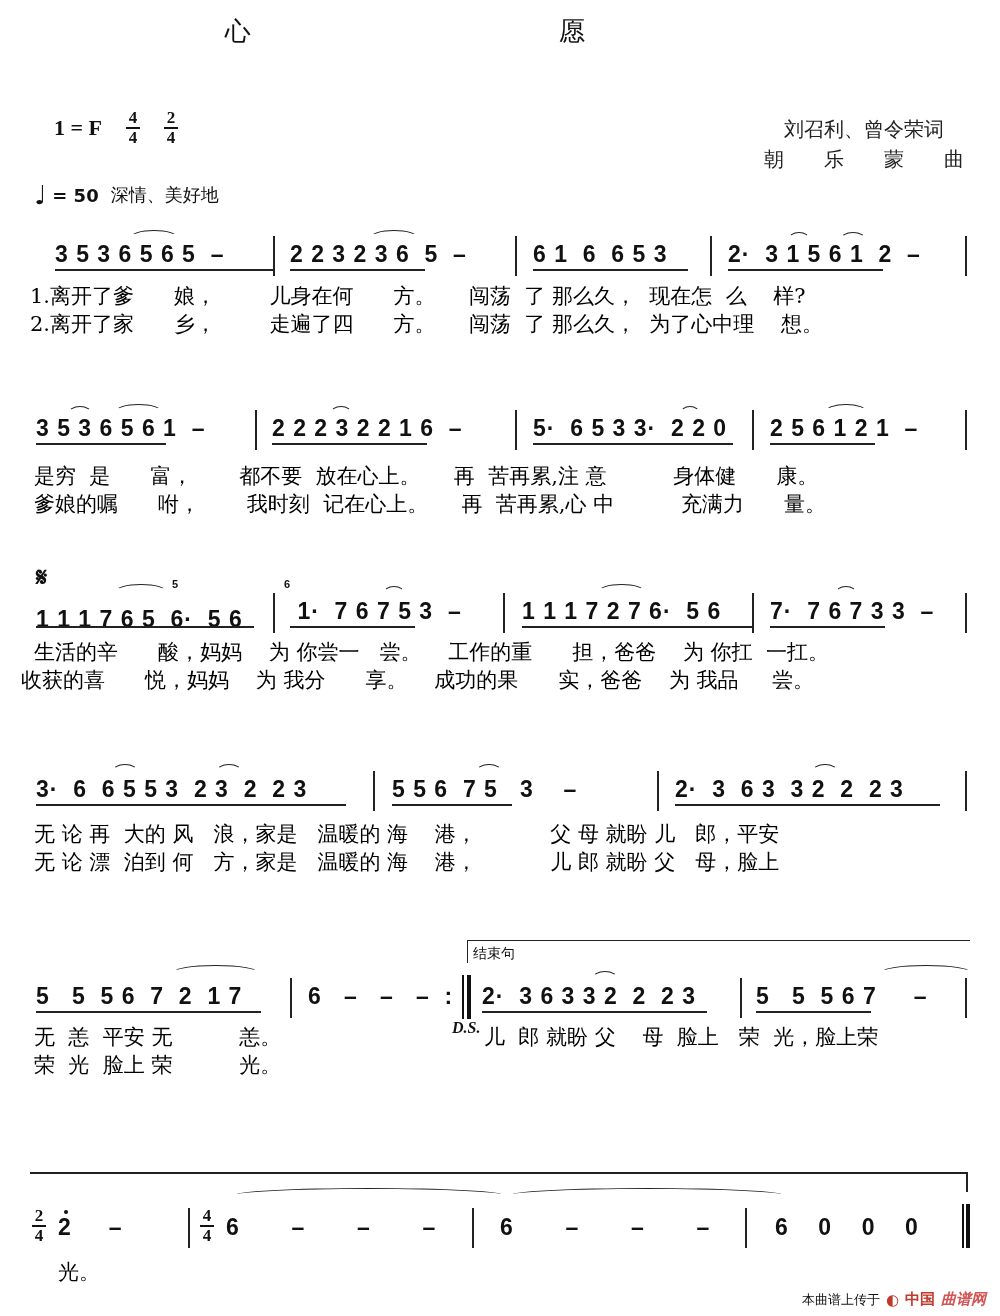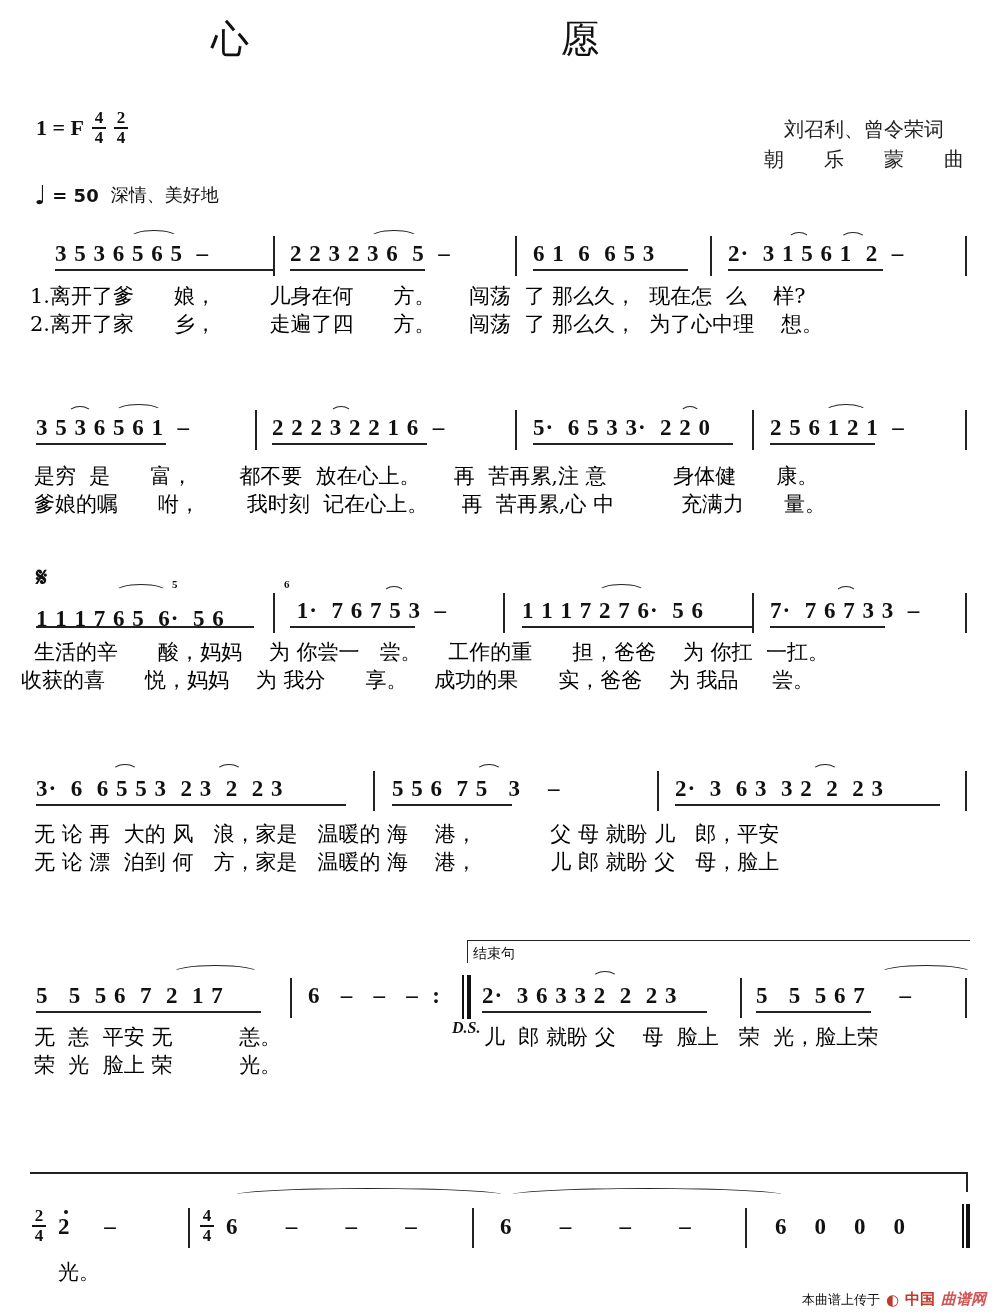--- a/index.html
+++ b/index.html
@@ -1,28 +1,28 @@
 <!DOCTYPE html>
 <html><head>
 <meta charset="utf-8">
 <style>
   html, body { margin: 0; padding: 0; background: #ffffff; }
   body { width: 1000px; height: 1316px; position: relative; overflow: hidden; color: #111; font-family: "DejaVu Sans", sans-serif; }
   .abs { position: absolute; }
-  .title { top: 14px; left: 0; width: 810px; text-align: center; font-family: "DejaVu Serif", serif; font-size: 38px; letter-spacing: 150px; padding-left: 150px; box-sizing: border-box; }
-  .key { top: 110px; left: 36px; font-family: "Liberation Serif", serif; font-size: 22px; font-weight: bold; display: flex; align-items: center; gap: 8px; }
+  .title { top: 14px; left: 0; width: 810px; text-align: center; font-family: "DejaVu Serif", serif; font-size: 26px; letter-spacing: 150px; padding-left: 150px; box-sizing: border-box; }
+  .key { top: 110px; left: 54px; font-family: "Liberation Serif", serif; font-size: 22px; font-weight: bold; display: flex; align-items: center; gap: 24px; }
   .frac { display: inline-flex; flex-direction: column; align-items: center; font-size: 17px; line-height: 16px; font-weight: bold; font-family: "Liberation Serif", serif; }
   .frac .line { width: 14px; height: 2px; background: #111; margin: 1px 0; }
   .credits { top: 114px; right: 36px; font-family: "DejaVu Sans", sans-serif; font-size: 20px; line-height: 30px; text-align: center; color: #222; }
   .credits .c2 { letter-spacing: 40px; margin-right: -40px; }
   .tempo { top: 183px; left: 34px; font-size: 18px; font-weight: bold; display: flex; align-items: center; gap: 6px; }
   .tempo .note { font-size: 26px; line-height: 20px; }
   .tempo .expr { font-weight: normal; font-size: 18px; margin-left: 6px; }
   .row { position: absolute; left: 0; width: 1000px; }
-  .notes { position: absolute; font-family: Liberation Serif, serif; font-weight: bold; font-size: 23px; white-space: pre; letter-spacing: 1px; }
+  .notes { position: absolute; font-family: Liberation Sans, sans-serif; font-weight: bold; font-size: 23px; white-space: pre; letter-spacing: 1px; }
   .lyr { position: absolute; font-family: "DejaVu Serif", serif; font-size: 21px; white-space: pre; color: #000000; }
   .bar { position: absolute; width: 2px; height: 40px; background: #222; }
   .uline { position: absolute; height: 2px; background: #222; }
   .slur { position: absolute; border: 1.5px solid #222; border-bottom: none; border-left-color: transparent; border-right-color: transparent; border-radius: 50% 50% 0 0; height: 14px; }
   .segno { position: absolute; font-size: 26px; font-family: "DejaVu Serif", serif; font-weight: bold; }
   .ending { position: absolute; border-top: 1.5px solid #222; border-left: 1.5px solid #222; height: 22px; }
   .ending span { font-size: 14px; margin-left: 5px; position: relative; top: 2px; }
   .ds { position: absolute; font-family: "Liberation Serif", serif; font-style: italic; font-weight: bold; font-size: 16px; }
   .footer { right: 14px; top: 1290px; font-size: 13px; display: flex; align-items: center; gap: 6px; }
   .footer .logo { color: #c0392b; font-weight: bold; font-size: 15px; }

